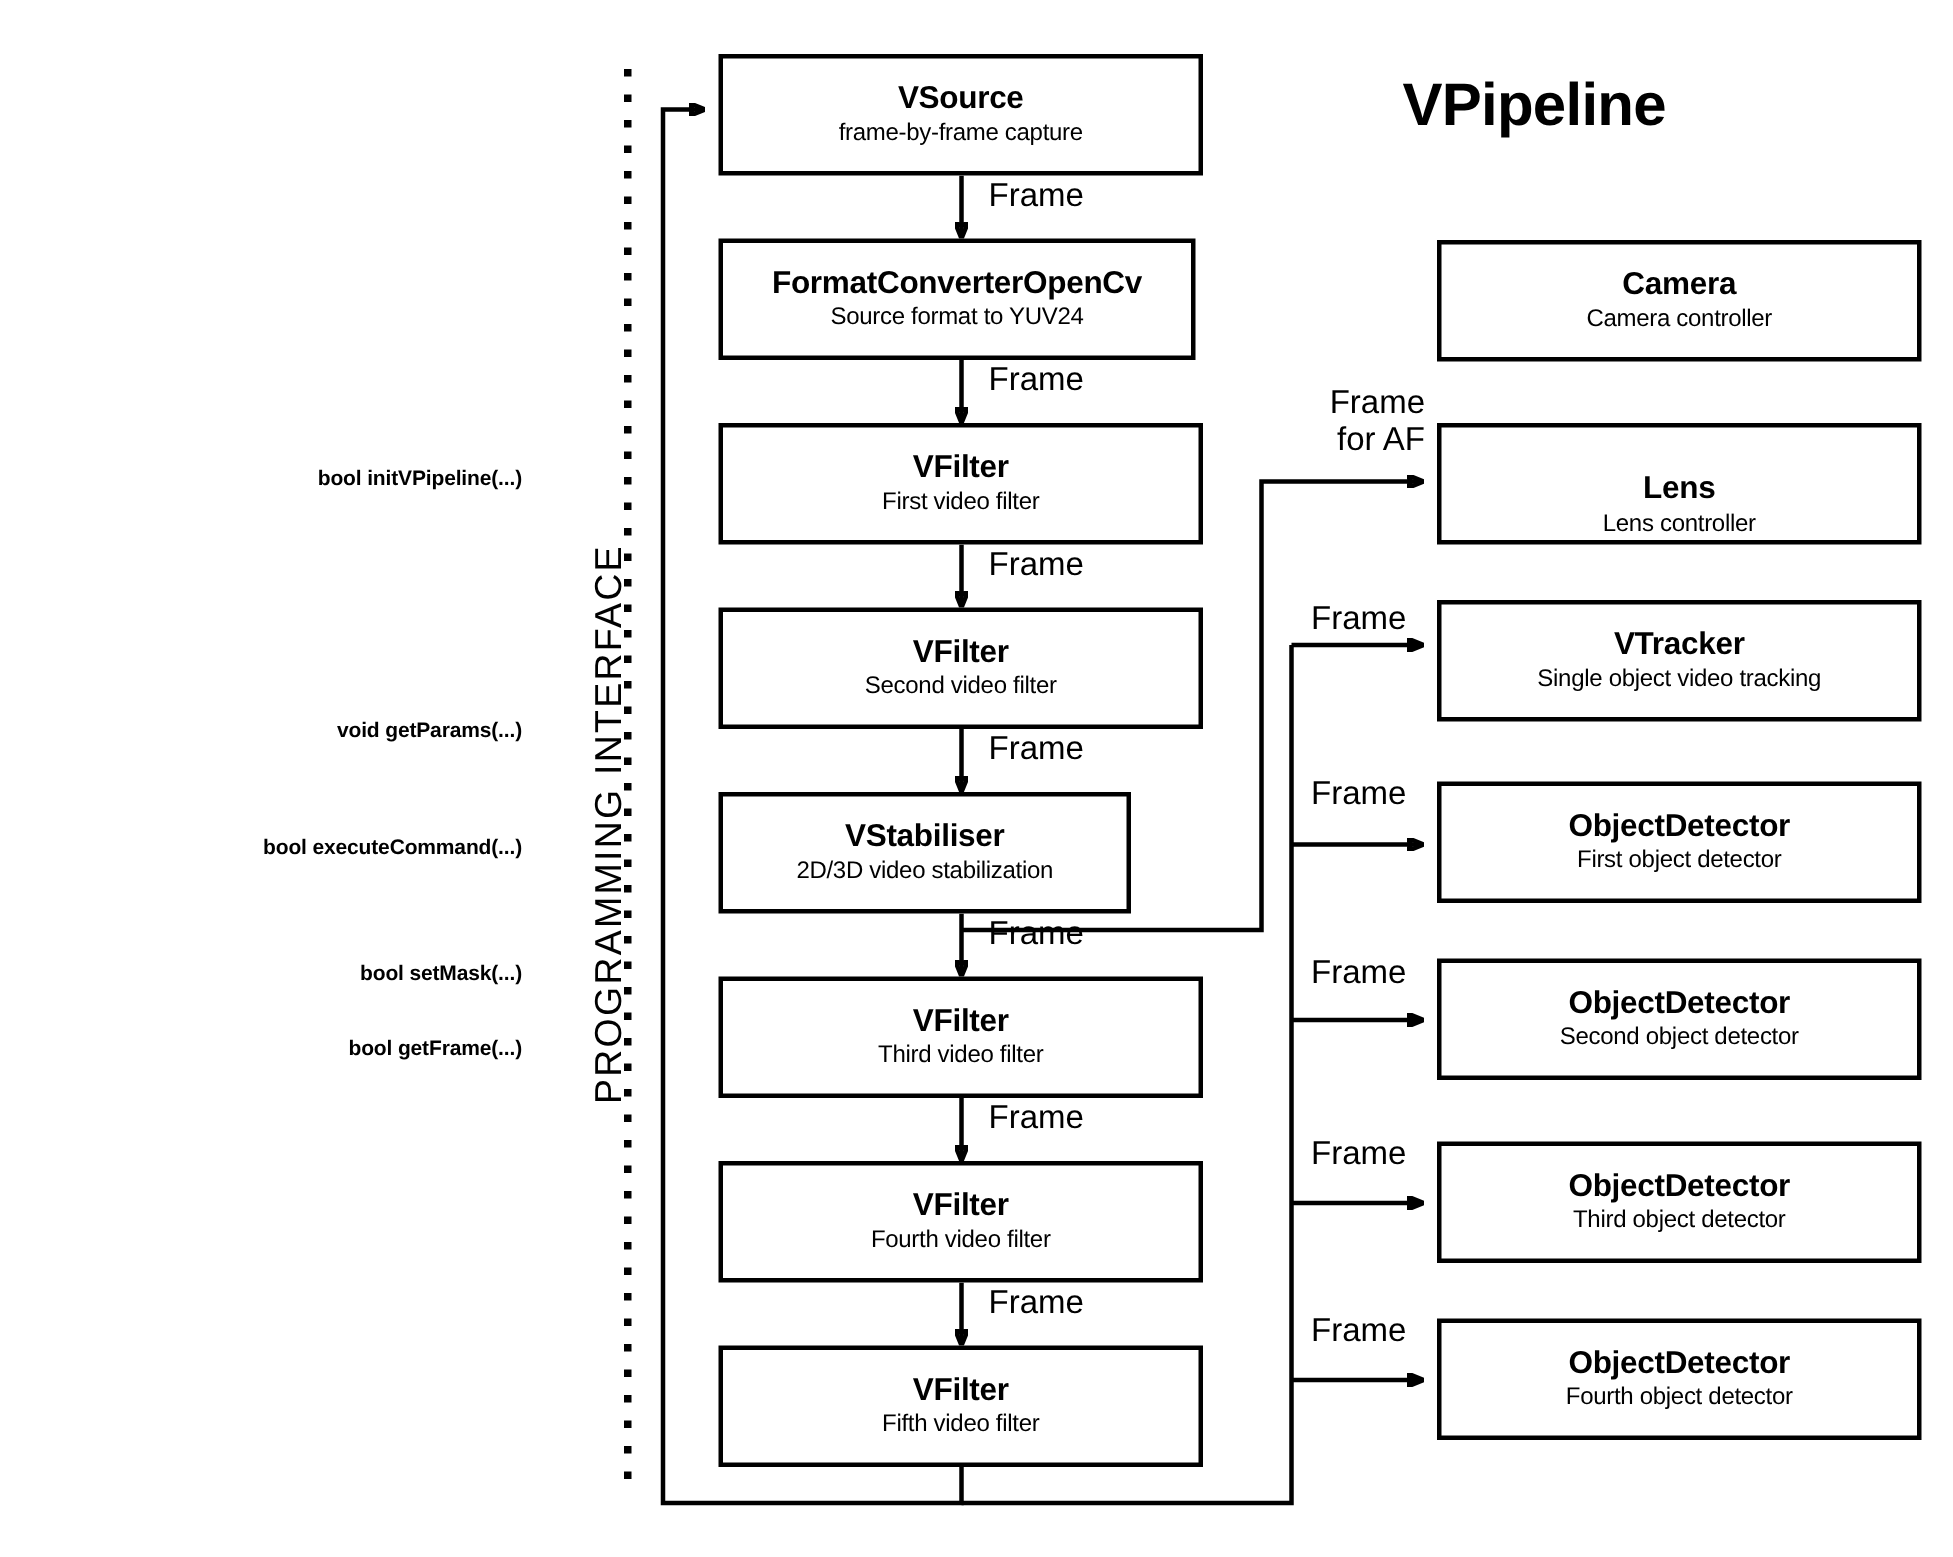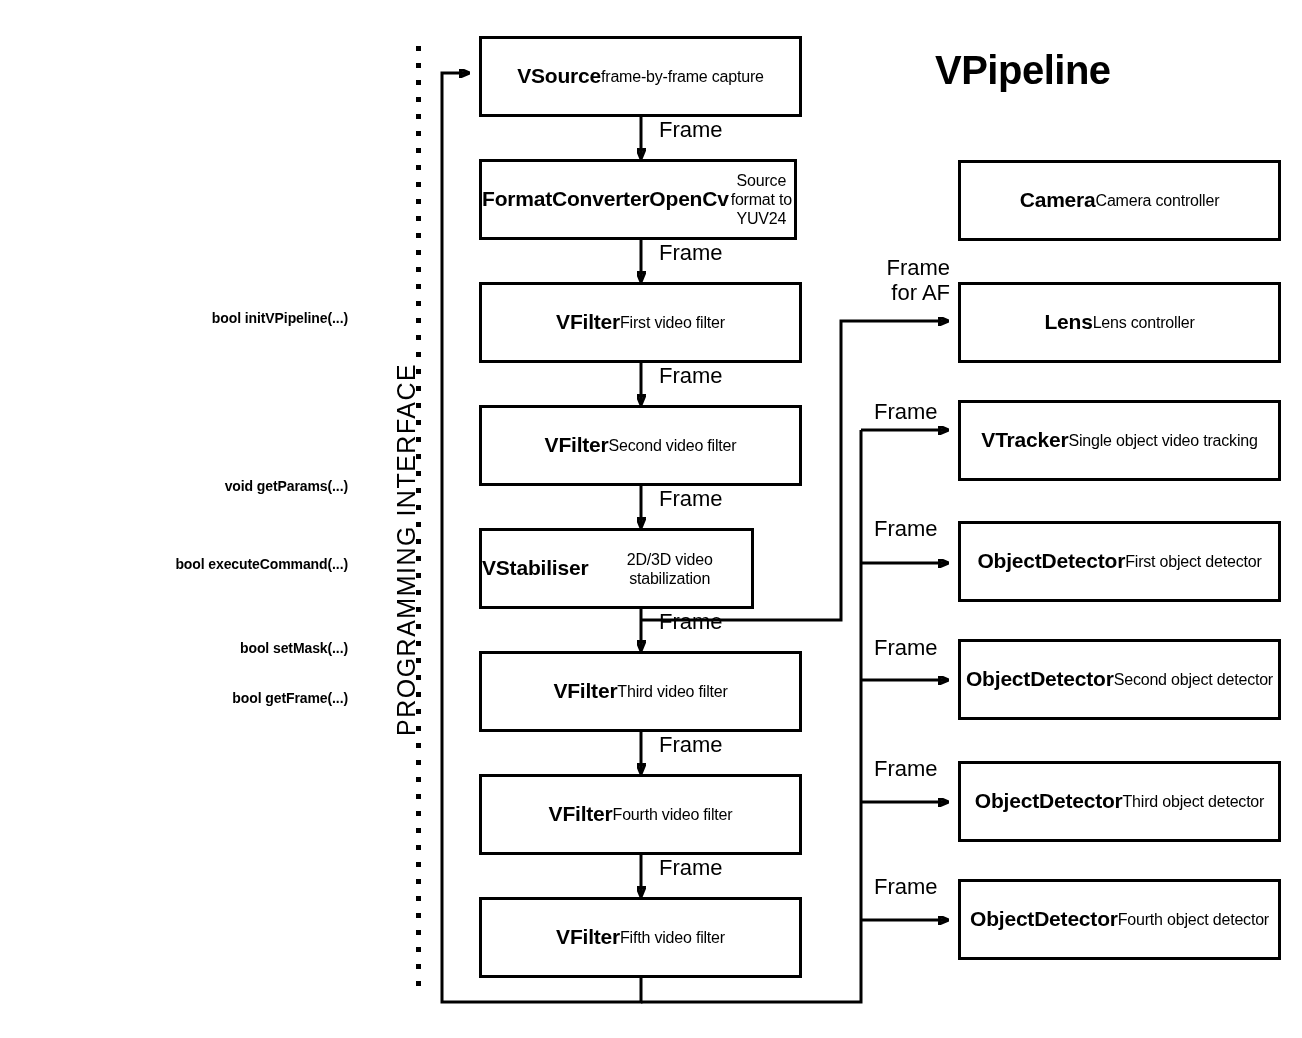--- a/index.html
+++ b/index.html
@@ -15,21 +15,21 @@
     font-family: "Liberation Sans", sans-serif;
     color: #000000;
     overflow: hidden;
   }
   .box {
     position: absolute;
     box-sizing: border-box;
     border: 3px solid #000000;
     background: #ffffff;
     display: flex;
-    flex-direction: row;
+    flex-direction: column;
     align-items: center;
     justify-content: center;
     text-align: center;
     line-height: 1.18;
   }
   .box .b-title {
     font-weight: bold;
     font-size: 21px;
     letter-spacing: -0.2px;
   }
@@ -242,21 +242,21 @@
   <div class="edge-label" style="left:659px; top:487px;">Frame</div>
   <div class="edge-label" style="left:659px; top:610px;">Frame</div>
   <div class="edge-label" style="left:659px; top:733px;">Frame</div>
   <div class="edge-label" style="left:659px; top:856px;">Frame</div>
 
   <div class="box" style="left:958px; top:160px; width:323px; height:81px;">
     <span class="b-title">Camera</span>
     <span class="b-sub">Camera controller</span>
   </div>
 
-  <div class="box" style="left:958px; top:282px; width:323px; height:81px;">
+  <div class="box" style="left:958px; top:282px; width:323px; height:81px;justify-content:flex-end;">
     <span class="b-title">Lens</span>
     <span class="b-sub">Lens controller</span>
   </div>
 
   <div class="box" style="left:958px; top:400px; width:323px; height:81px;">
     <span class="b-title">VTracker</span>
     <span class="b-sub">Single object video tracking</span>
   </div>
 
   <div class="box" style="left:958px; top:521px; width:323px; height:81px;">

